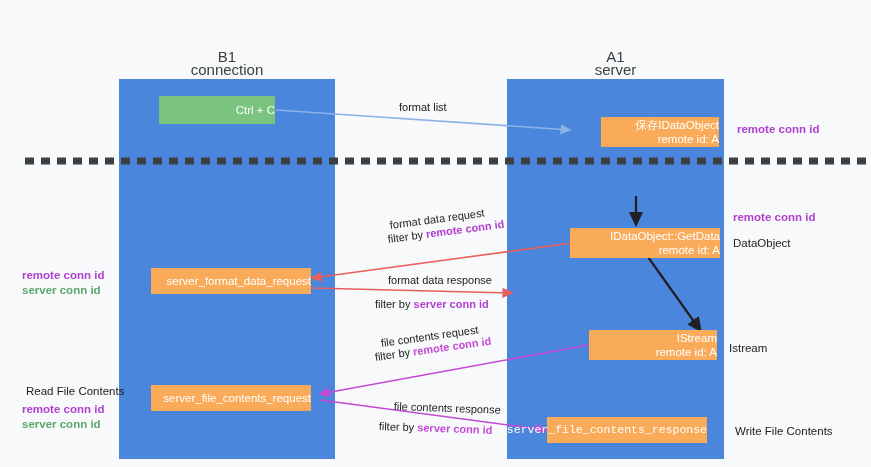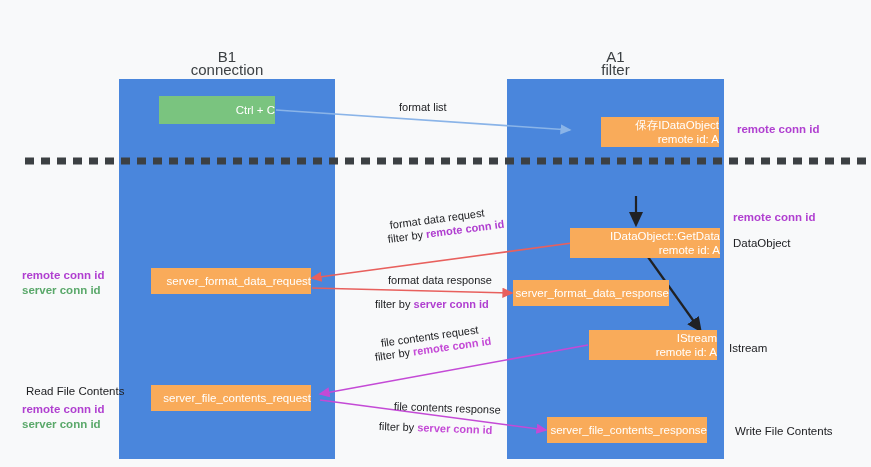--- a/index.html
+++ b/index.html
@@ -103,21 +103,21 @@
     <line x1="25" y1="161" x2="868" y2="161" stroke="#3c4043" stroke-width="7" stroke-dasharray="9 7"></line>
   </svg>
 
 
   <div class="lane-head" style="left:119px; top:50px; width:216px;">
     <span class="l1">B1</span>
     <span class="l2">connection</span>
   </div>
   <div class="lane-head" style="left:507px; top:50px; width:217px;">
     <span class="l1">A1</span>
-    <span class="l2">filter</span>
+    <span class="l2">server</span>
   </div>
 
   <svg class="edges-svg" viewBox="0 0 871 467">
     <defs>
       <marker id="ah-blue" markerWidth="7" markerHeight="7" refX="6" refY="3.2" orient="auto">
         <path d="M0,0 L7,3.2 L0,6.4 z" fill="#8ab4e8"></path>
       </marker>
       <marker id="ah-red" markerWidth="7" markerHeight="7" refX="6" refY="3.2" orient="auto">
         <path d="M0,0 L7,3.2 L0,6.4 z" fill="#e8605d"></path>
       </marker>
@@ -156,34 +156,31 @@
 
   <div class="node orange" style="left:570px; top:228px; width:150px; height:30px;">
     <span>IDataObject::GetData</span>
     <span>remote id: A</span>
   </div>
 
   <div class="node orange" style="left:151px; top:268px; width:160px; height:26px;">
     <span>server_format_data_request</span>
   </div>
 
-  <div class="node orange" style="left:513px; top:280px; width:156px; height:26px;">
-    <span>server_format_data_response</span>
-  </div>
 
   <div class="node orange" style="left:589px; top:330px; width:128px; height:30px;">
     <span>IStream</span>
     <span>remote id: A</span>
   </div>
 
   <div class="node orange" style="left:151px; top:385px; width:160px; height:26px;">
     <span>server_file_contents_request</span>
   </div>
 
-  <div class="node orange" style="left:547px; top:417px; width:160px; height:26px;">
+  <div class="node orange" style="left:547px; top:417px; width:160px; height:26px;font-family:Liberation Mono, monospace;">
     <span>server_file_contents_response</span>
   </div>
 
   <div class="edge-label" style="left:399px; top:101px;">
     <span>format list</span>
   </div>
 
   <div class="edge-label" style="left:389px; top:219px; transform:rotate(-7.5deg);">
     <span>format data request</span>
   </div>

